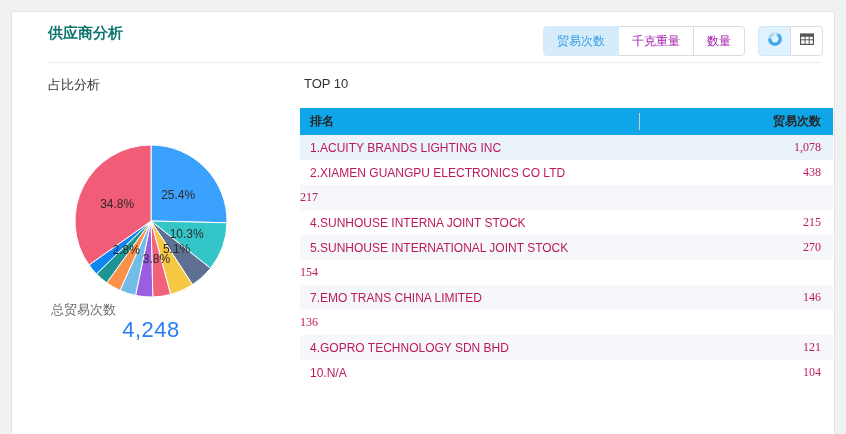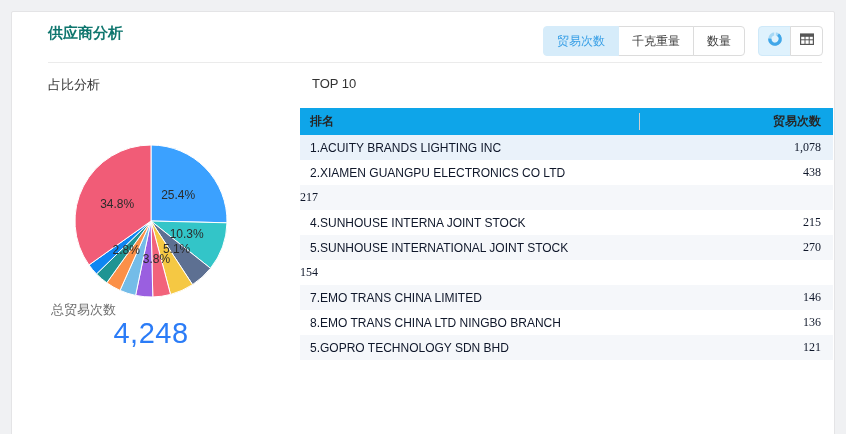--- a/index.html
+++ b/index.html
@@ -19,21 +19,21 @@
     position:absolute;left:48px;top:24px;
     font-size:15px;font-weight:bold;color:#0f766e;
   }
   
   .tab-group{
     position:absolute;top:26px;right:101px;height:30px;display:flex;
   }
   .tab-btn{
     height:30px;line-height:28px;padding:0 13px;box-sizing:border-box;
     background:#fff;border:1px solid #dcdcdc;margin-left:-1px;
-    font-size:12px;color:#404040;cursor:pointer;white-space:nowrap;
+    font-size:12px;color:#a21caf;cursor:pointer;white-space:nowrap;
   }
   .tab-btn:first-child{border-radius:4px 0 0 4px;margin-left:0;}
   .tab-btn:last-child{border-radius:0 4px 4px 0;}
   .tab-btn.active{
     background:#d6ecfa;border-color:#d6ecfa;color:#3aa0e6;position:relative;z-index:1;
   }
   .icon-group{
     position:absolute;top:26px;right:23px;height:30px;display:flex;
   }
   .icon-btn{
@@ -41,45 +41,45 @@
     background:#fff;border:1px solid #dcdcdc;margin-left:-1px;cursor:pointer;
   }
   .icon-btn:first-child{border-radius:4px 0 0 4px;margin-left:0;}
   .icon-btn:last-child{border-radius:0 4px 4px 0;}
   .icon-btn.active{background:#dff2fd;border-color:#cfe9f9;}
   .title-divider{
     position:absolute;left:48px;right:24px;top:62px;height:1px;background:#ebebeb;
   }
   .section-label{font-size:13px;color:#333;}
   .label-left{position:absolute;left:48px;top:76px;}
-  .label-right{position:absolute;left:312px;top:76px;}
+  .label-right{position:absolute;left:304px;top:76px;}
   
   .pie-wrap{position:absolute;left:61px;top:131px;width:180px;height:180px;}
   .pie-label{font-size:12px;fill:#2b2b2b;}
   .total-label{
     position:absolute;left:51px;top:301px;width:200px;
     font-size:13px;color:#6e6e6e;
   }
   .total-value{
     position:absolute;left:51px;top:317px;width:200px;text-align:center;
-    font-size:29px;color:#2b7cf7;letter-spacing:0.5px;
+    font-size:22px;color:#2b7cf7;letter-spacing:0.5px;
   }
   
   .table{position:absolute;left:300px;top:108px;width:533px;}
   .thead{
     position:relative;display:flex;align-items:center;height:27px;
     background:#0ea5e9;font-size:12px;font-weight:bold;color:#262626;
   }
   .th-rank{flex:1;padding-left:10px;}
   .th-value{padding-right:12px;text-align:right;}
   .col-divider{
     position:absolute;left:339px;top:5px;width:1px;height:17px;background:#cfcfcf;
   }
   .trow{
-    display:flex;align-items:center;height:25px;font-size:12px;color:#0f172a;
+    display:flex;align-items:center;height:25px;font-size:12px;color:#be185d;
     background:#fff;cursor:pointer;
   }
   .trow .td-name{flex:1;padding-left:10px;white-space:nowrap;overflow:hidden;}
   .trow .td-value{padding-right:12px;text-align:left;font-family:Liberation Serif, serif;}
   .trow.stripe{background:#f5f7fa;}
   .trow.stripe-first{background:#eaf2fa;}
 </style>
 </head>
 <body>
 
@@ -173,21 +173,24 @@
       <div class="td-value">270</div>
     </div>
     <div class="trow">
       <div class="td-value">154</div>
     </div>
     <div class="trow stripe">
       <div class="td-name">7.EMO TRANS CHINA LIMITED</div>
       <div class="td-value">146</div>
     </div>
     <div class="trow">
-      <div class="td-name">8.EMO TRANS CHINA LTD NINGBO BRANCH</div>
       <div class="td-value">136</div>
     </div>
     <div class="trow stripe">
-      <div class="td-name">5.GOPRO TECHNOLOGY SDN BHD</div>
+      <div class="td-name">4.GOPRO TECHNOLOGY SDN BHD</div>
       <div class="td-value">121</div>
+    </div>
+    <div class="trow">
+      <div class="td-name">10.N/A</div>
+      <div class="td-value">104</div>
     </div>
   </div>
 </div>
 
 </body></html>

